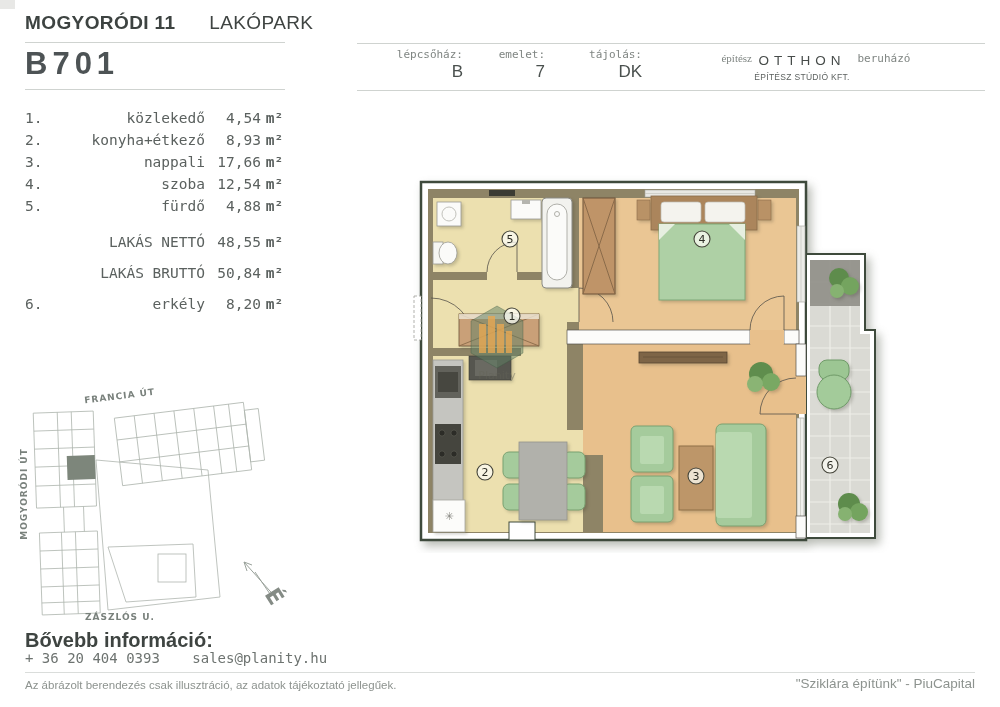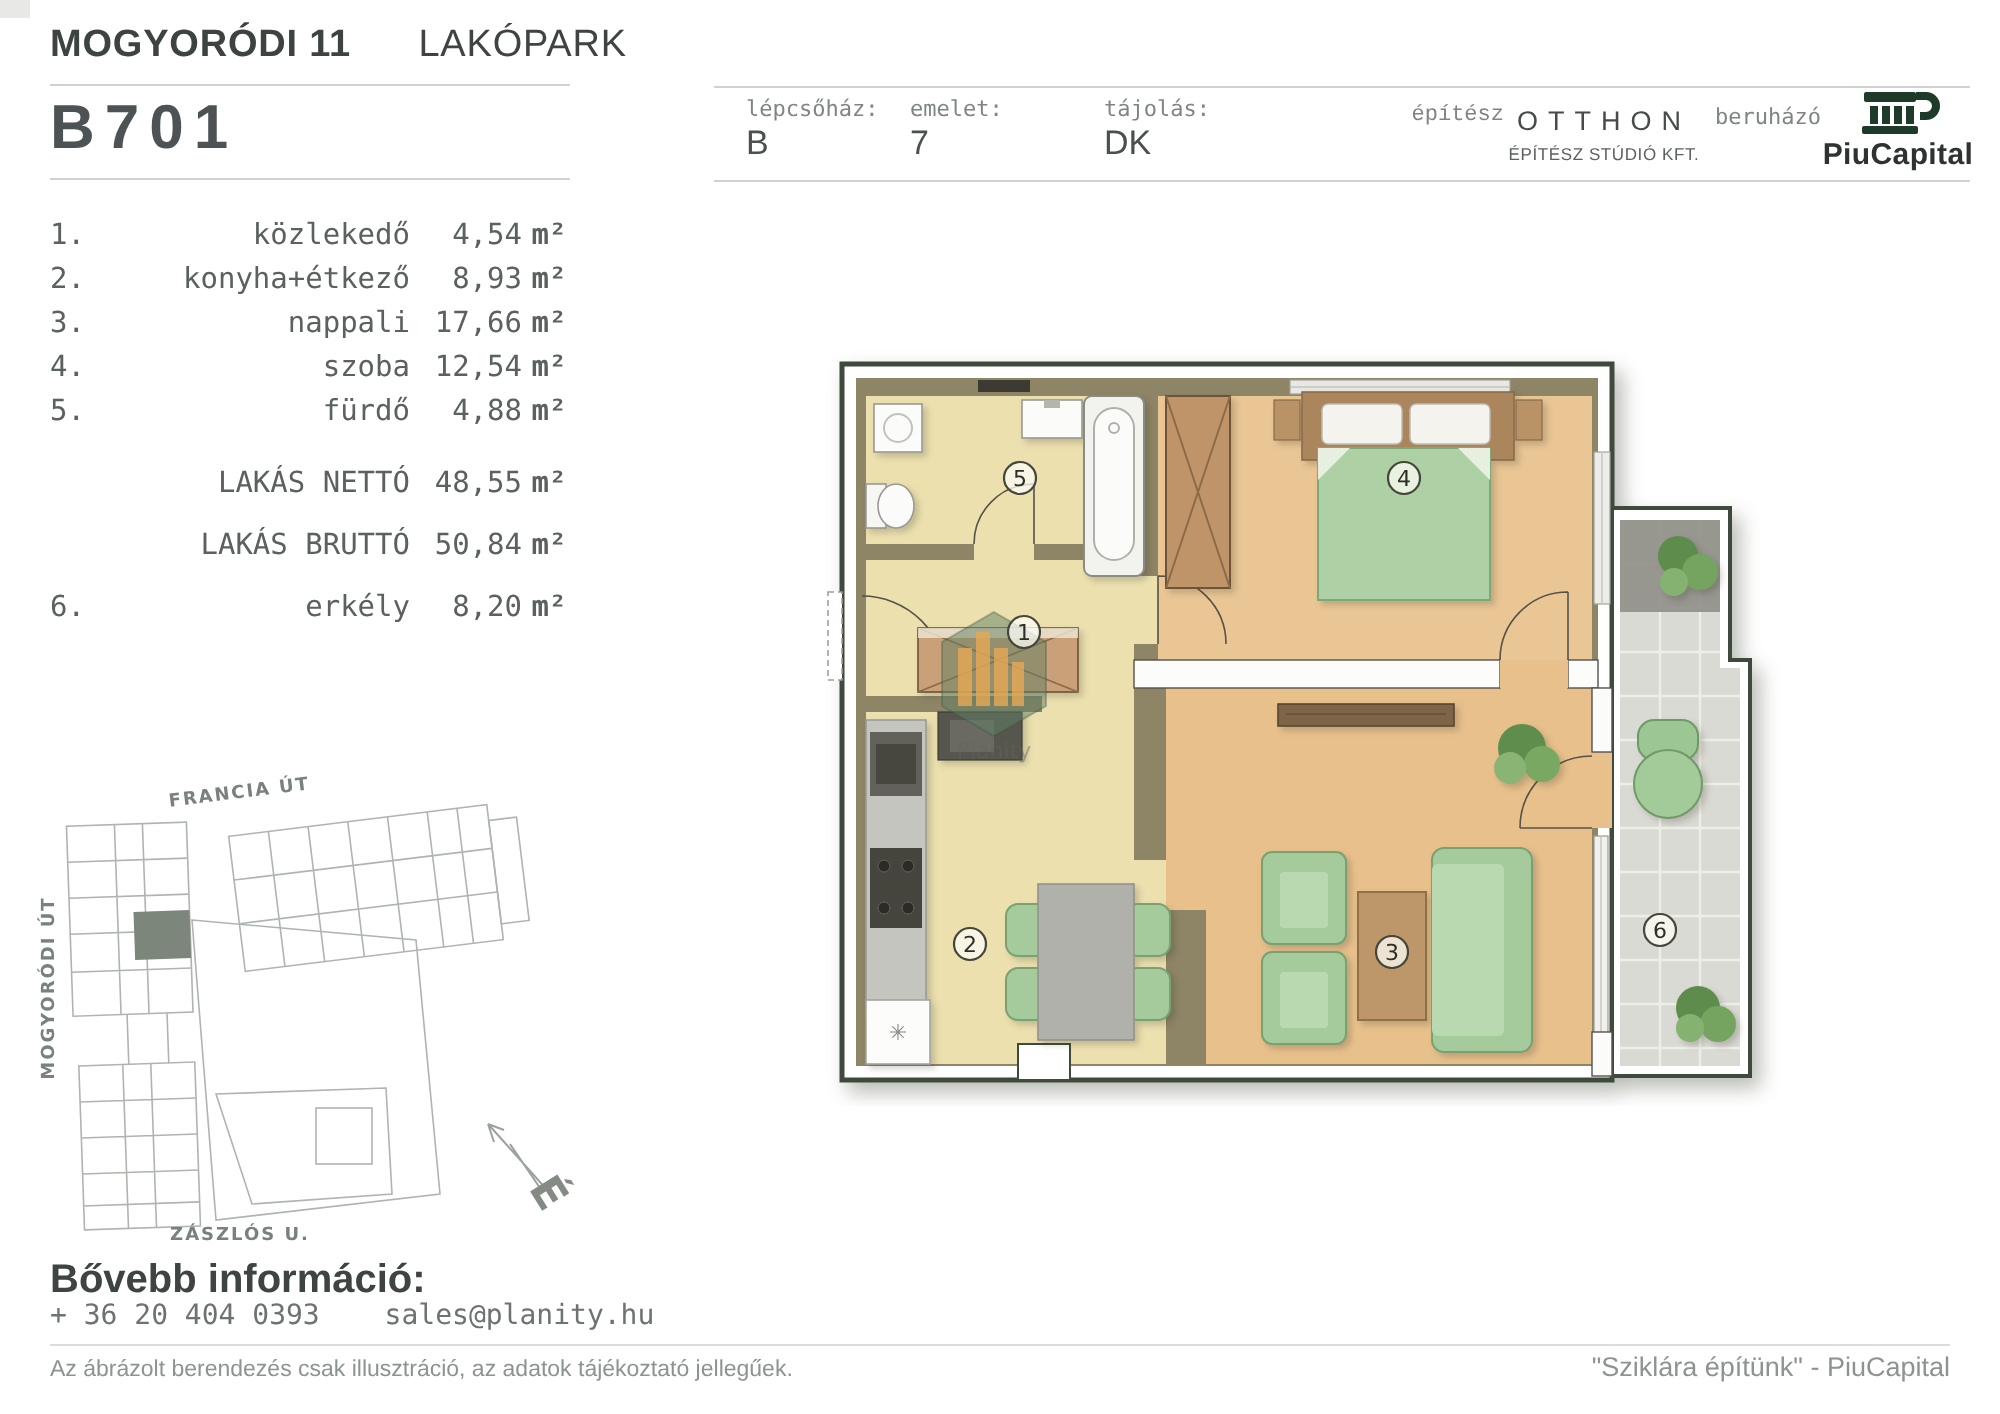--- a/index.html
+++ b/index.html
@@ -10,28 +10,28 @@
   .corner-artifact{left:0;top:0;width:15px;height:9px;background:#e8e8e6;}
   .title{left:25px;top:12px;font-size:19px;letter-spacing:.4px;white-space:nowrap;}
   .title .t-bold{font-weight:700;color:#3d4341;}
   .title .t-light{font-weight:400;color:#50555
 3;margin-left:28px;}
   .rule{border-top:1px solid #cfd3d0;height:0;}
   .rule1{left:25px;top:42px;width:260px;}
   .unit-id{left:25px;top:46px;font-size:31px;font-weight:700;letter-spacing:5px;color:#4d5355;}
   .rule2{left:25px;top:89px;width:260px;}
   .info-band{left:357px;top:43px;width:628px;height:46px;border-top:1px solid #cfd3d0;border-bottom:1px solid #cfd3d0;}
-  .cell{position:absolute;top:4px;text-align:left;}
+  .cell{position:absolute;top:4px;text-align:right;}
   .cell .lbl{font-family:"DejaVu Sans Mono",monospace;font-size:11px;color:#7f8582;display:block;}
   .cell .val{font-size:17px;color:#4a504e;display:block;margin-top:1px;}
   .cell1{left:16px;width:90px;}
   .cell2{left:98px;width:90px;}
   .cell3{left:195px;width:90px;}
   .arch-label{position:absolute;left:300px;top:8px;width:95px;text-align:right;
-     font-family:Liberation Mono, monospace;font-size:11px;color:#7f8582;}
+     font-family:Liberation Serif, serif;font-size:11px;color:#7f8582;}
   .arch-name{position:absolute;left:392px;top:9px;width:106px;text-align:center;
      font-size:13.5px;letter-spacing:5px;color:#474c4a;}
   .arch-sub{position:absolute;left:388px;top:28px;width:114px;text-align:center;
      font-size:8.5px;letter-spacing:.3px;color:#5c615f;white-space:nowrap;}
   .dev-label{position:absolute;left:497px;top:8px;width:60px;text-align:center;
      font-family:"DejaVu Sans Mono",monospace;font-size:11px;color:#7f8582;}
   .dev-logo{position:absolute;left:552px;top:0px;width:80px;text-align:center;}
   .dev-logo svg{display:block;margin:1px auto 0;}
   .dev-name{font-size:15px;font-weight:700;color:#2e3331;letter-spacing:.2px;margin-top:0px;}
   
@@ -83,34 +83,20 @@
     <span class="val">7</span>
   </div>
   <div class="cell cell3">
     <span class="lbl">tájolás:</span>
     <span class="val">DK</span>
   </div>
   <div class="arch-label">építész</div>
   <div class="arch-name">OTTHON</div>
   <div class="arch-sub">ÉPÍTÉSZ STÚDIÓ KFT.</div>
   <div class="dev-label">beruházó</div>
-  <div class="dev-logo">
-    <svg width="44" height="24" viewBox="0 0 44 24">
-      <g fill="#1e3a28">
-        <rect x="5" y="1" width="26" height="5" rx="1"></rect>
-        <rect x="8" y="8" width="4" height="9"></rect>
-        <rect x="14" y="8" width="4" height="9"></rect>
-        <rect x="20" y="8" width="4" height="9"></rect>
-        <rect x="26" y="8" width="4" height="9"></rect>
-        <rect x="4" y="18" width="28" height="4" rx="1"></rect>
-        <path d="M31,1 h5 a7,7 0 0 1 0,14 h-3 v-4 h3 a3,3 0 0 0 0,-6 h-5 z"></path>
-      </g>
-    </svg>
-    <div class="dev-name">PiuCapital</div>
-  </div>
 </div>
 
 <div class="abs rooms">
   <div class="room-row">
     <span class="rr-num">1.</span>
     <span class="rr-name">közlekedő</span>
     <span class="rr-val">4,54</span>
     <span class="rr-unit">m²</span>
   </div>
   <div class="room-row">

